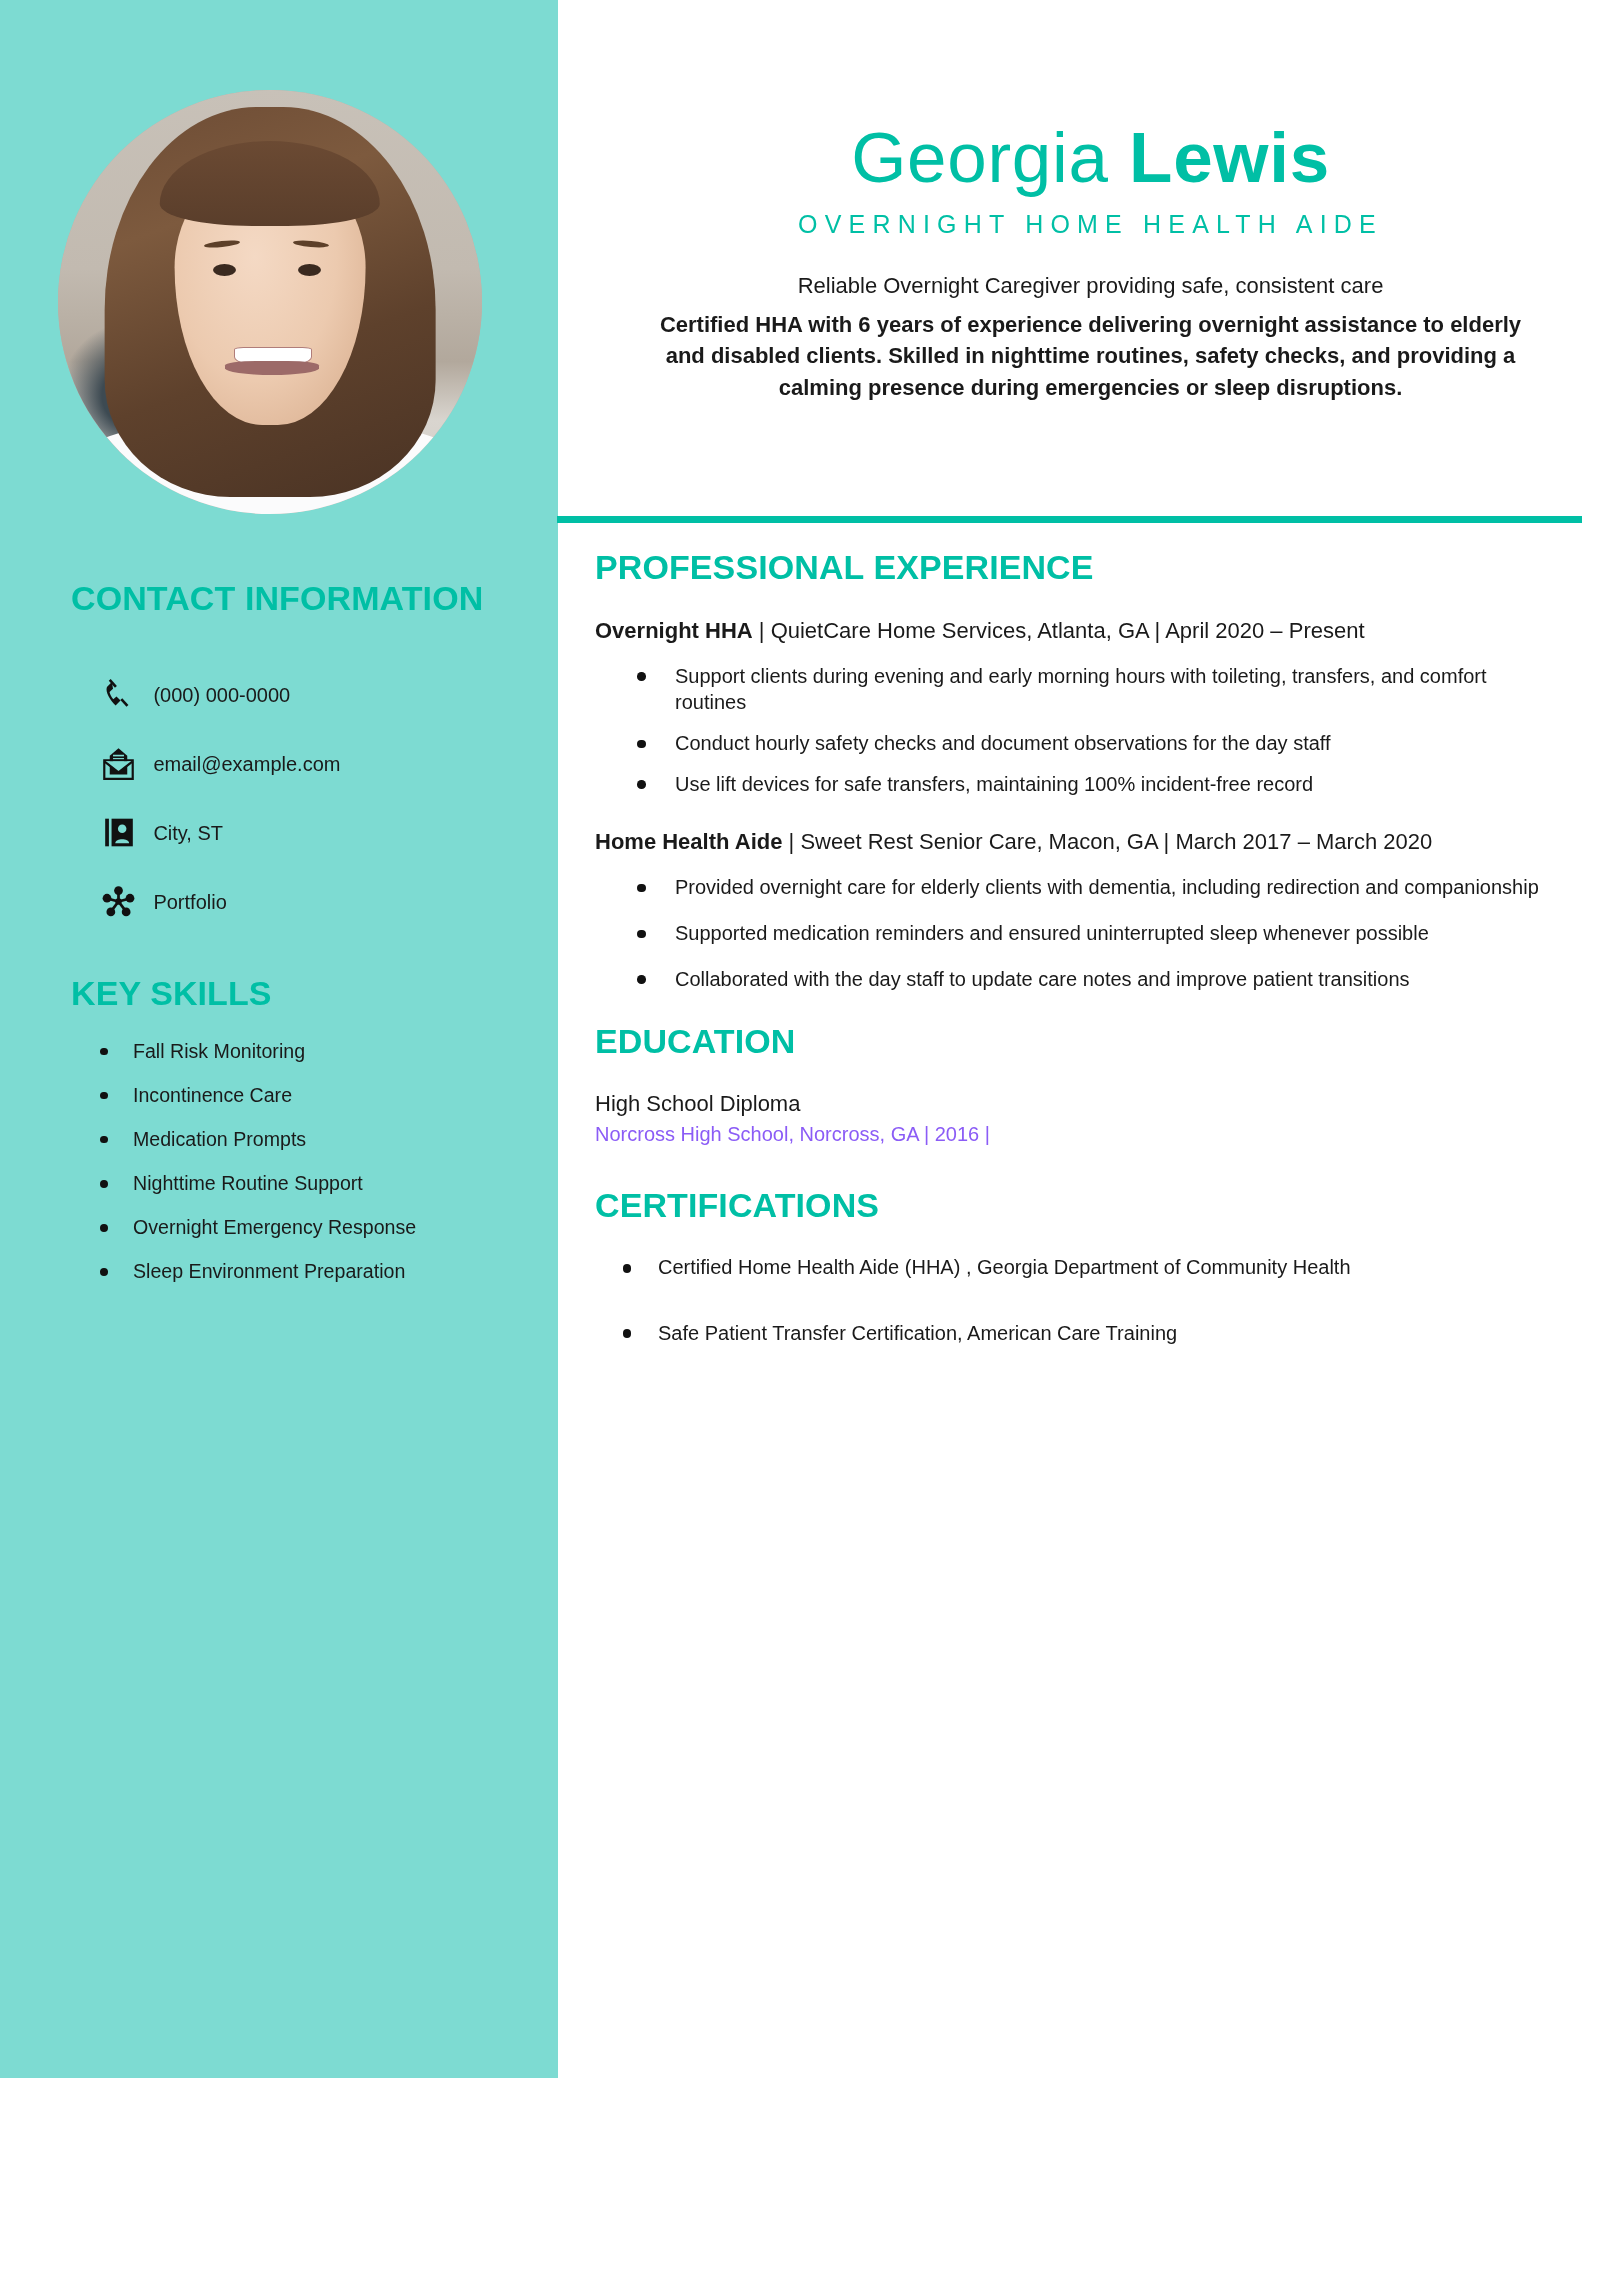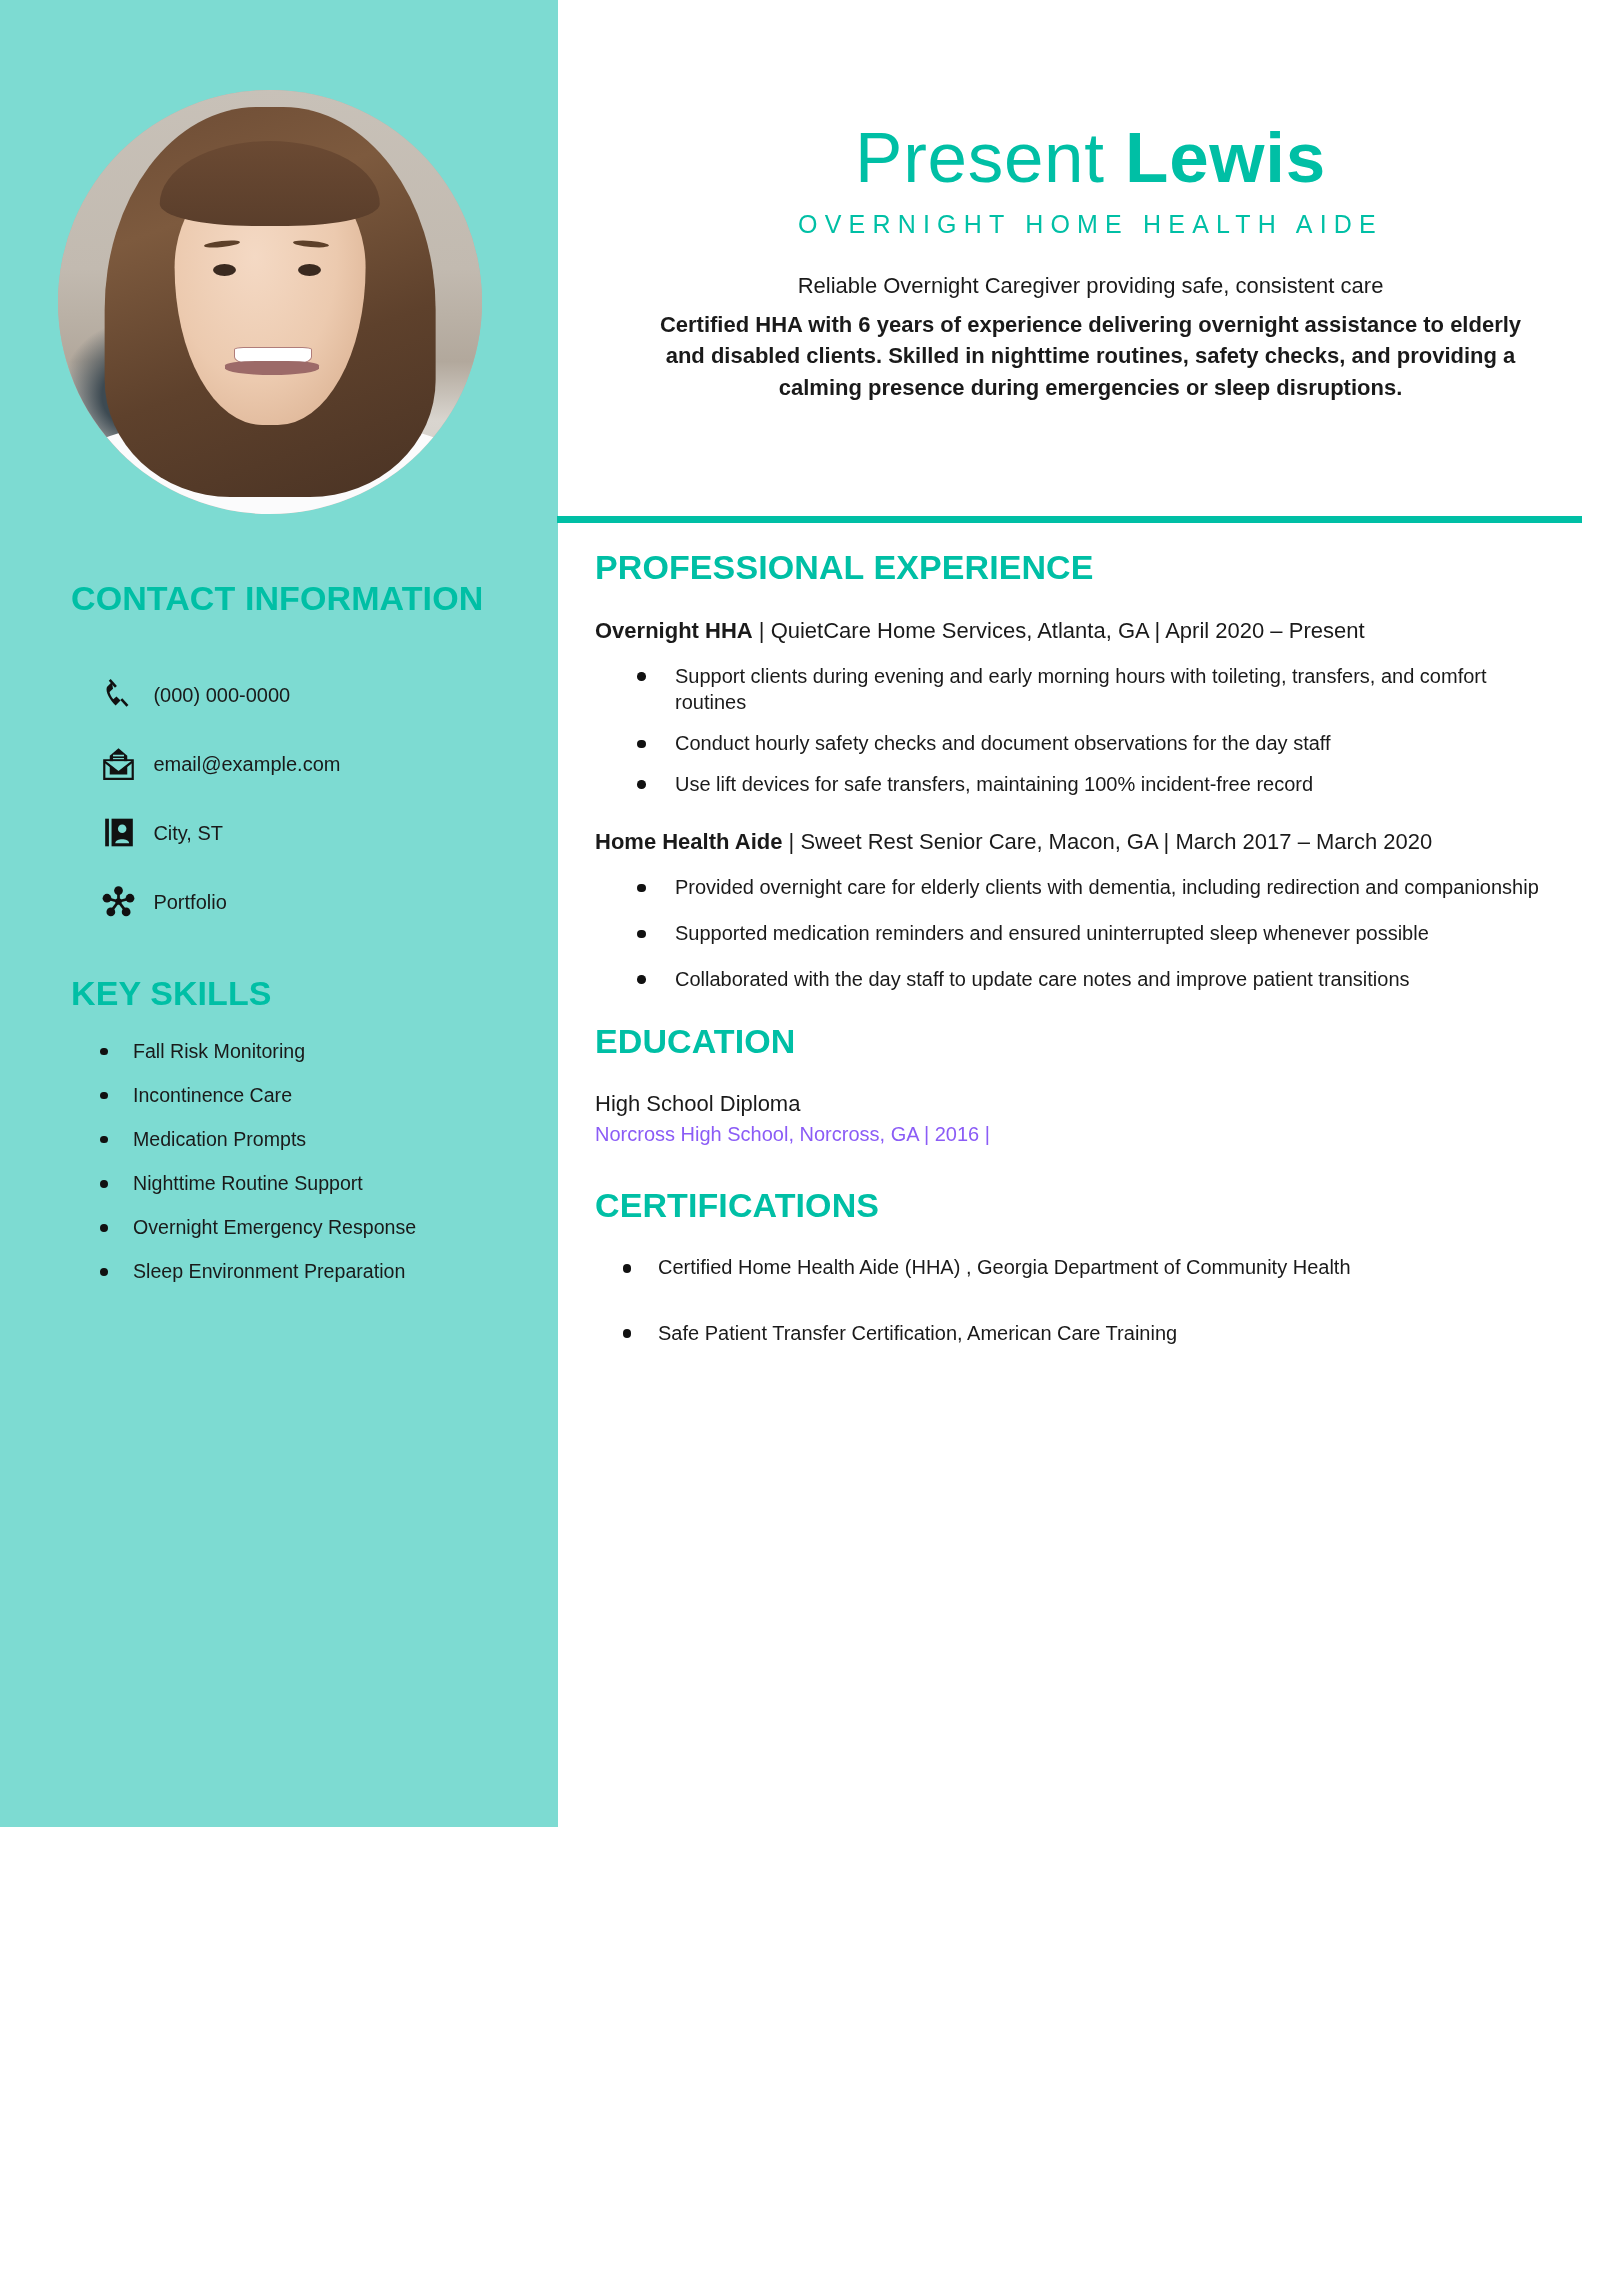--- a/index.html
+++ b/index.html
@@ -17,21 +17,21 @@
     background: #ffffff;
     overflow: hidden;
   }
 
   
   .sidebar {
     position: absolute;
     left: 0;
     top: 0;
     width: 558px;
-    height: 1827px;
+    height: 2078px;
     background: #7ddbd2;
   }
 
   .photo-wrap {
     position: absolute;
     left: 58px;
     top: 90px;
     width: 424px;
     height: 424px;
     border-radius: 50%;
@@ -402,21 +402,21 @@
       <li>Medication Prompts</li>
       <li>Nighttime Routine Support</li>
       <li>Overnight Emergency Response</li>
       <li>Sleep Environment Preparation</li>
     </ul>
 
   </div>
 
   <div class="header">
     <div class="name">
-      <span class="first">Present </span><span class="last">Lewis</span>
+      <span class="first">Georgia </span><span class="last">Lewis</span>
     </div>
     <div class="job-title">OVERNIGHT HOME HEALTH AIDE</div>
     <div class="tagline">Reliable Overnight Caregiver providing safe, consistent care</div>
     <div class="summary">Certified HHA with 6 years of experience delivering overnight assistance to elderly and disabled clients. Skilled in nighttime routines, safety checks, and providing a calming presence during emergencies or sleep disruptions.</div>
   </div>
 
   <div class="divider"></div>
 
   <div class="main">
 

